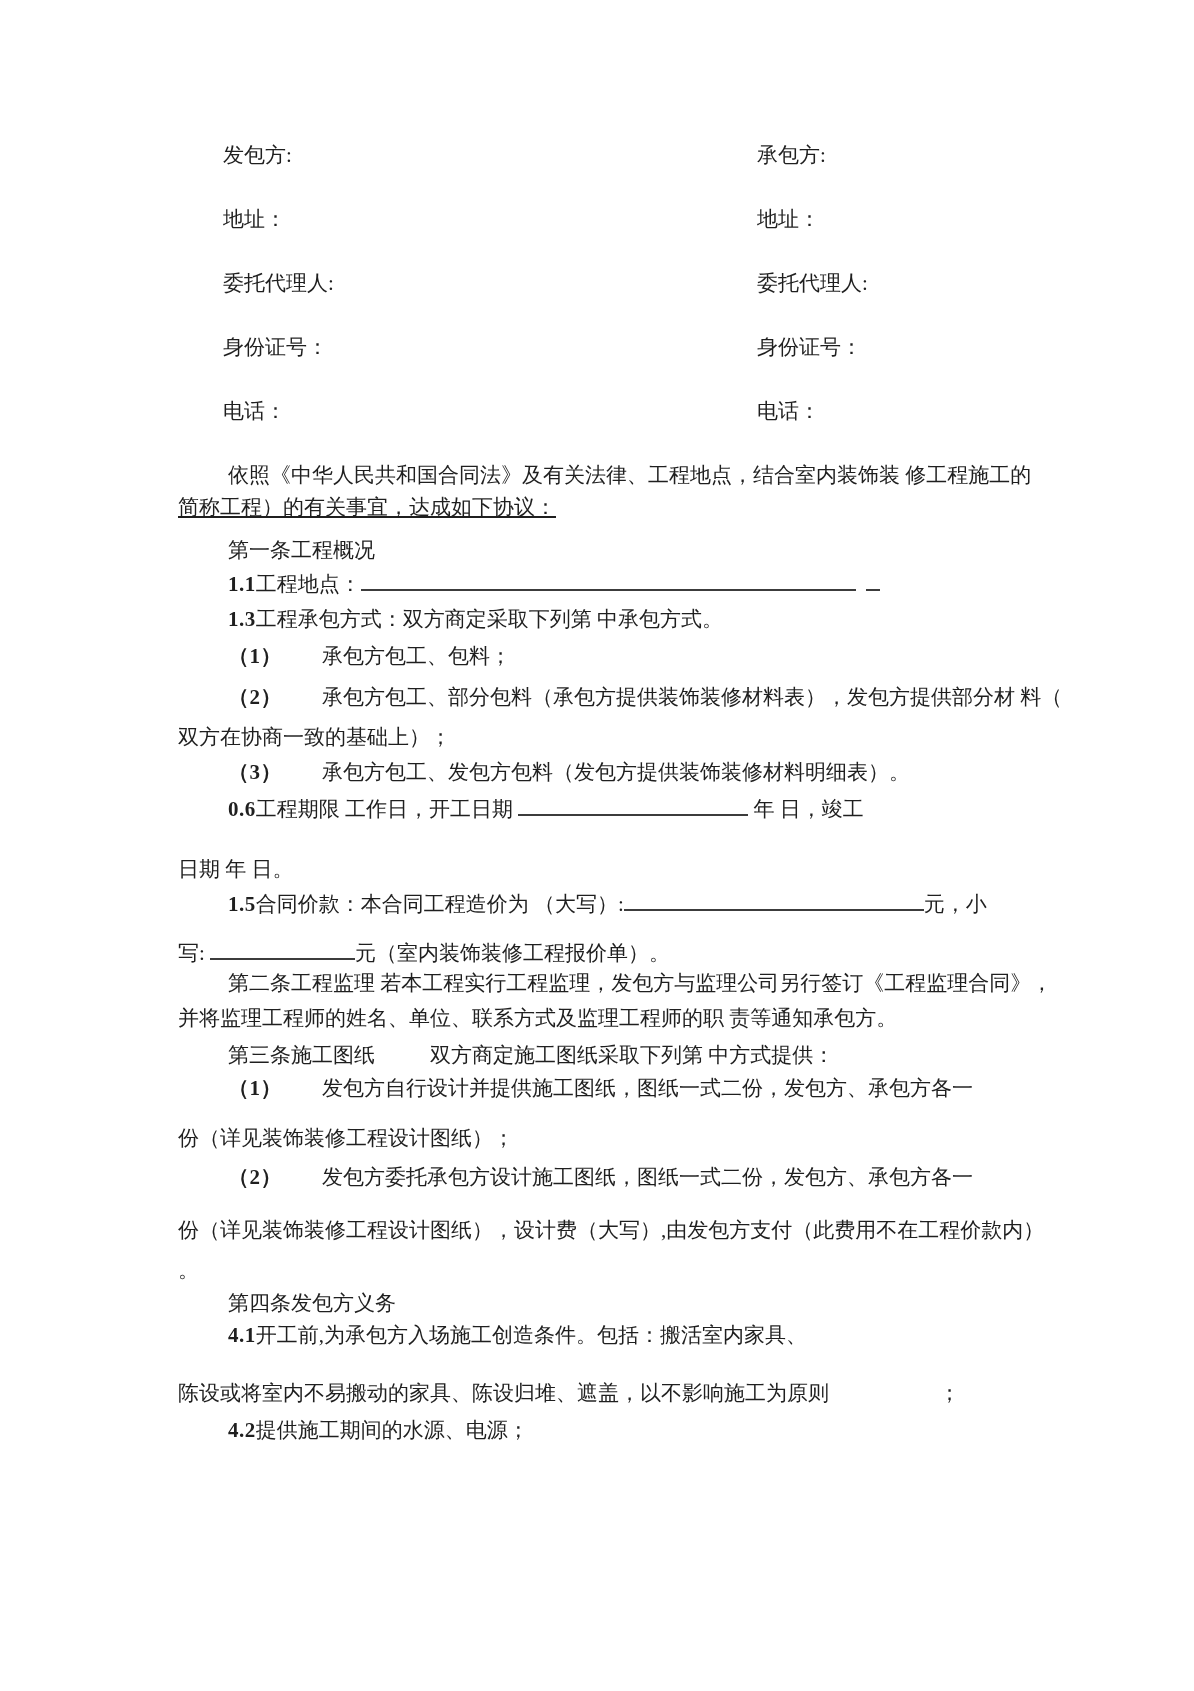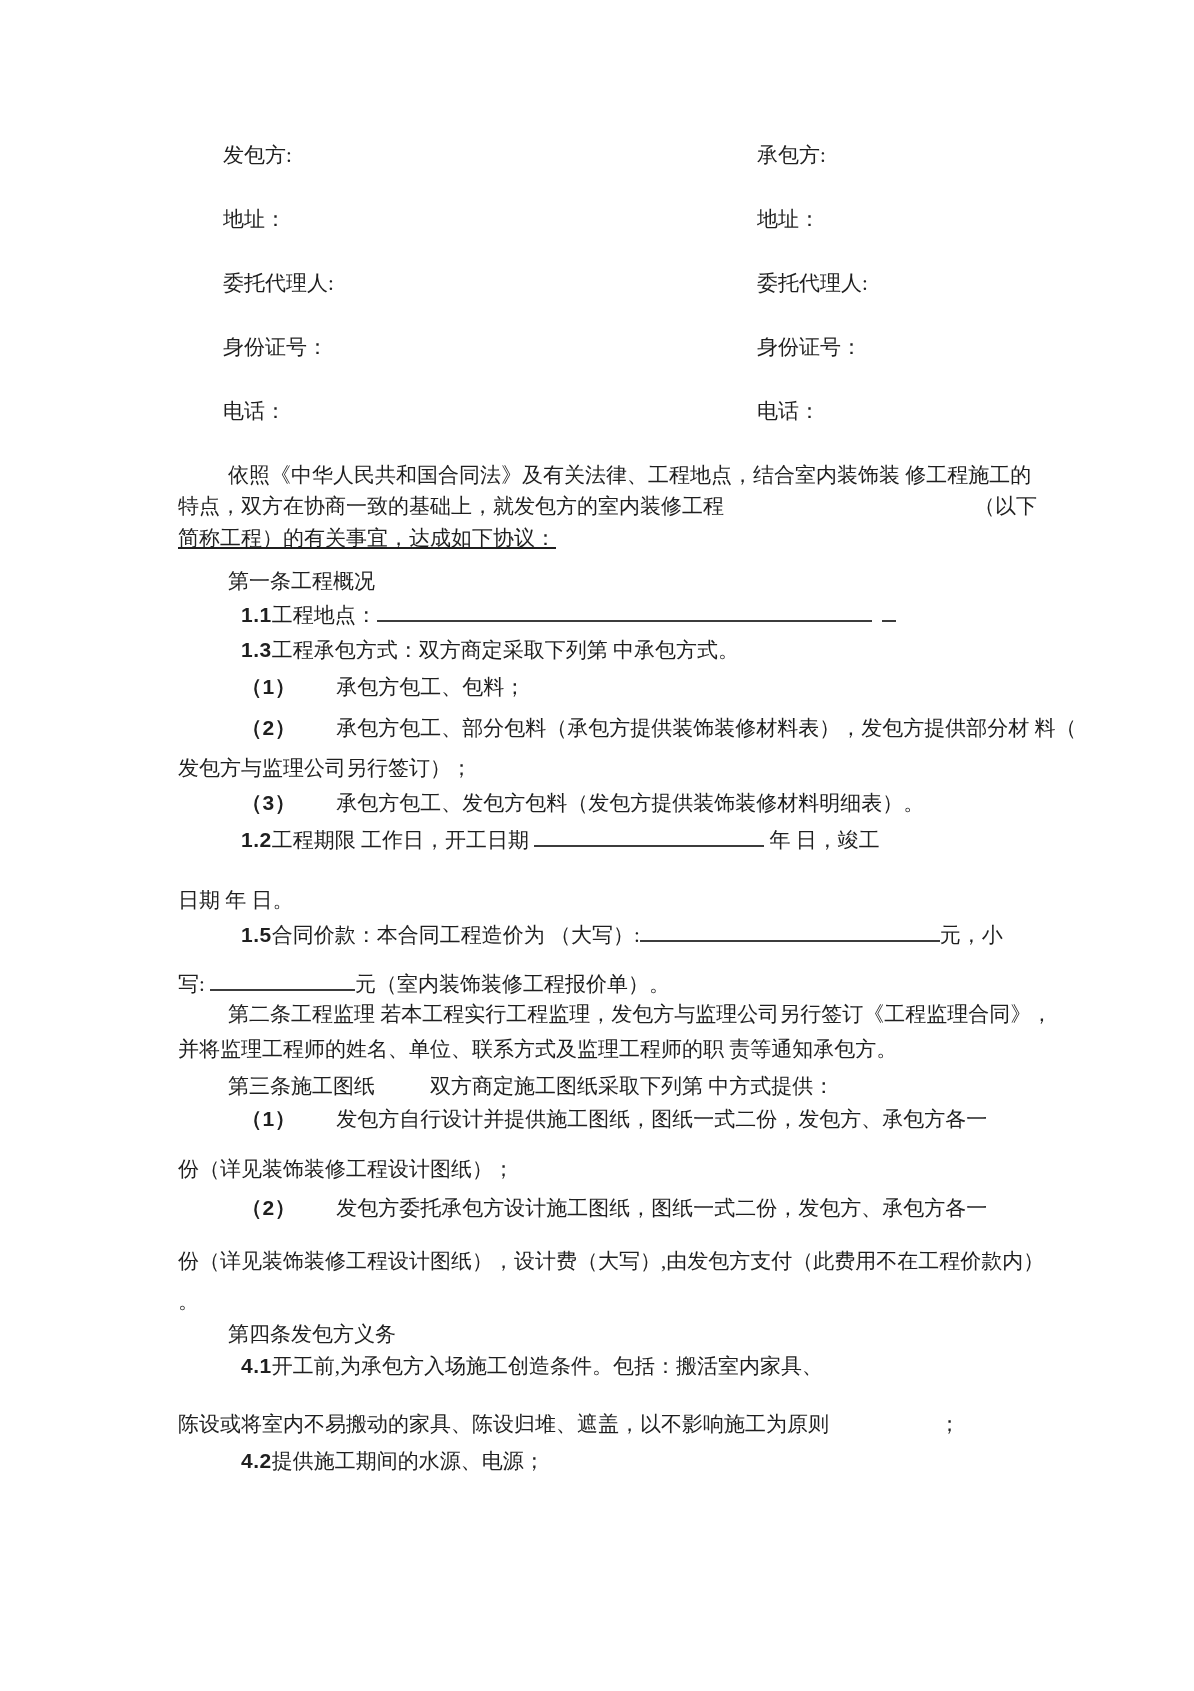--- a/index.html
+++ b/index.html
@@ -37,24 +37,23 @@
   
   .doc-body{font-size:21px;}
   .line{
     height:30px;
     line-height:30px;
     white-space:nowrap;
   }
   .line.ind{padding-left:50px;}
   .txt{display:inline;}
   .num{
-    font-family:Liberation Sans, sans-serif;
+    font-family:Liberation Serif, serif;
     font-weight:600;
     letter-spacing:0.5px;
-    margin-left:13px;
   }
   .blank{
     display:inline-block;
     height:22px;
     vertical-align:baseline;
     border-bottom:2px solid #3c3c3c;
   }
   .gapx{
     display:inline-block;
     height:1px;
@@ -83,30 +82,29 @@
       <span class="party-right">身份证号：</span>
     </div>
     <div class="party-row">
       <span class="party-left">电话：</span>
       <span class="party-right">电话：</span>
     </div>
   </div>
 
   <div class="doc-body">
       <div class="line ind" style="margin-top: 0px;"><span class="txt">依照《中华人民共和国合同法》及有关法律、工程地点，结合室内装饰装 修工程施工的</span></div>
-      <div class="line" style="margin-top: 1px;"><span class="txt">特点，双方在协商一致的基础上，就发包方的室内装修工程</span><span class="gapx" style="width: 250px;"></span><span class="txt">（以下</span></div>
       <div class="line" style="margin-top: 2px; text-decoration: underline;"><span class="txt">简称工程）的有关事宜，达成如下协议：</span></div>
       <div class="line ind" style="margin-top: 13px;"><span class="txt">第一条工程概况</span></div>
       <div class="line ind" style="margin-top: 2px;"><span class="num">1.1</span><span class="txt">工程地点：</span><span class="blank" style="width: 495px;"></span><span class="gapx" style="width: 10px;"></span><span class="blank" style="width: 14px;"></span></div>
       <div class="line ind" style="margin-top: 7px;"><span class="num">1.3</span><span class="txt">工程承包方式：双方商定采取下列第 中承包方式。</span></div>
       <div class="line ind" style="margin-top: 7px;"><span class="num">（1）</span><span class="gapx" style="width: 40px;"></span><span class="txt">承包方包工、包料；</span></div>
       <div class="line ind" style="margin-top: 11px;"><span class="num">（2）</span><span class="gapx" style="width: 40px;"></span><span class="txt">承包方包工、部分包料（承包方提供装饰装修材料表），发包方提供部分材 料（</span></div>
-      <div class="line" style="margin-top: 10px;"><span class="txt">发包方与监理公司另行签订）；</span></div>
+      <div class="line" style="margin-top: 10px;"><span class="txt">双方在协商一致的基础上）；</span></div>
       <div class="line ind" style="margin-top: 5px;"><span class="num">（3）</span><span class="gapx" style="width: 40px;"></span><span class="txt">承包方包工、发包方包料（发包方提供装饰装修材料明细表）。</span></div>
-      <div class="line ind" style="margin-top: 5px;"><span class="num">1.2</span><span class="txt">工程期限 工作日，开工日期 </span><span class="blank" style="width: 230px;"></span><span class="txt"> 年 日，竣工</span></div>
+      <div class="line ind" style="margin-top: 5px;"><span class="num">0.6</span><span class="txt">工程期限 工作日，开工日期 </span><span class="blank" style="width: 230px;"></span><span class="txt"> 年 日，竣工</span></div>
       <div class="line" style="margin-top: 32px;"><span class="txt">日期 年 日。</span></div>
       <div class="line ind" style="margin-top: 3px;"><span class="num">1.5</span><span class="txt">合同价款：本合同工程造价为 （大写）:</span><span class="blank" style="width: 300px;"></span><span class="txt">元，小</span></div>
       <div class="line" style="margin-top: 19px;"><span class="txt">写: </span><span class="blank" style="width: 145px;"></span><span class="txt">元（室内装饰装修工程报价单）。</span></div>
       <div class="line ind" style="margin-top: 2px;"><span class="txt">第二条工程监理 若本工程实行工程监理，发包方与监理公司另行签订《工程监理合同》，</span></div>
       <div class="line" style="margin-top: 5px;"><span class="txt">并将监理工程师的姓名、单位、联系方式及监理工程师的职 责等通知承包方。</span></div>
       <div class="line ind" style="margin-top: 7px;"><span class="txt">第三条施工图纸</span><span class="gapx" style="width: 55px;"></span><span class="txt">双方商定施工图纸采取下列第 中方式提供：</span></div>
       <div class="line ind" style="margin-top: 3px;"><span class="num">（1）</span><span class="gapx" style="width: 40px;"></span><span class="txt">发包方自行设计并提供施工图纸，图纸一式二份，发包方、承包方各一</span></div>
       <div class="line" style="margin-top: 20px;"><span class="txt">份（详见装饰装修工程设计图纸）；</span></div>
       <div class="line ind" style="margin-top: 9px;"><span class="num">（2）</span><span class="gapx" style="width: 40px;"></span><span class="txt">发包方委托承包方设计施工图纸，图纸一式二份，发包方、承包方各一</span></div>
       <div class="line" style="margin-top: 23px;"><span class="txt">份（详见装饰装修工程设计图纸），设计费（大写）,由发包方支付（此费用不在工程价款内）</span></div>

